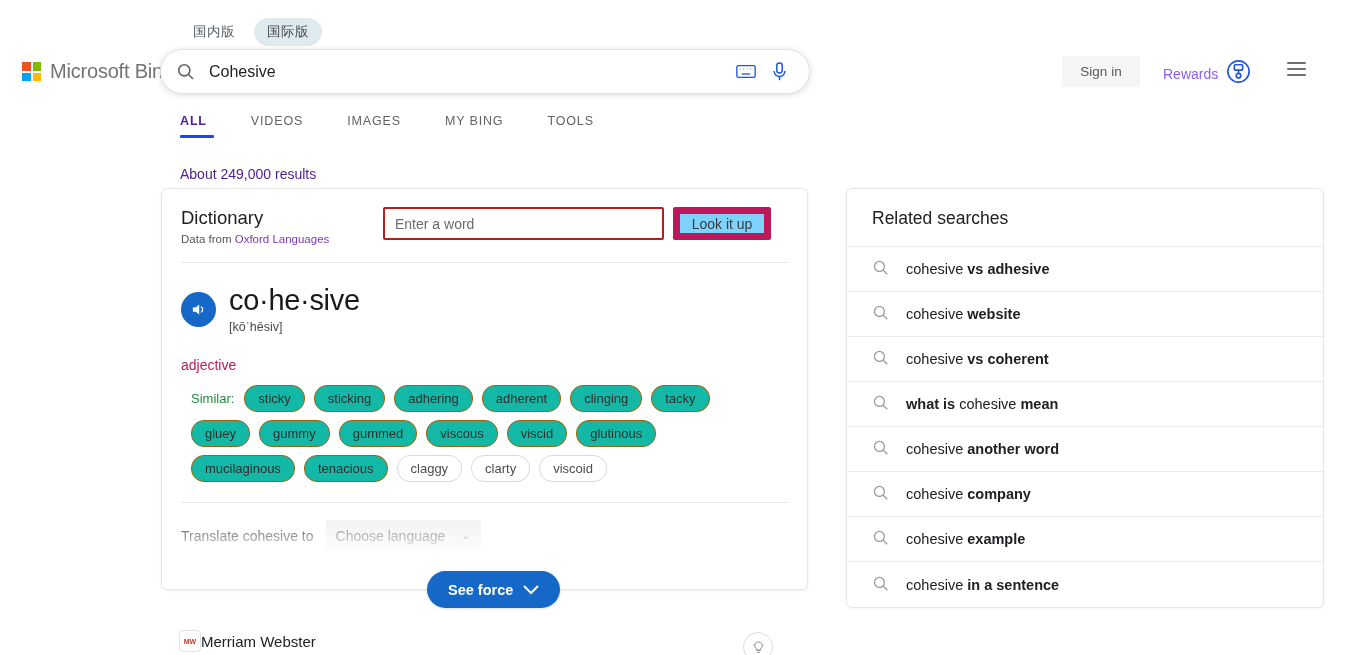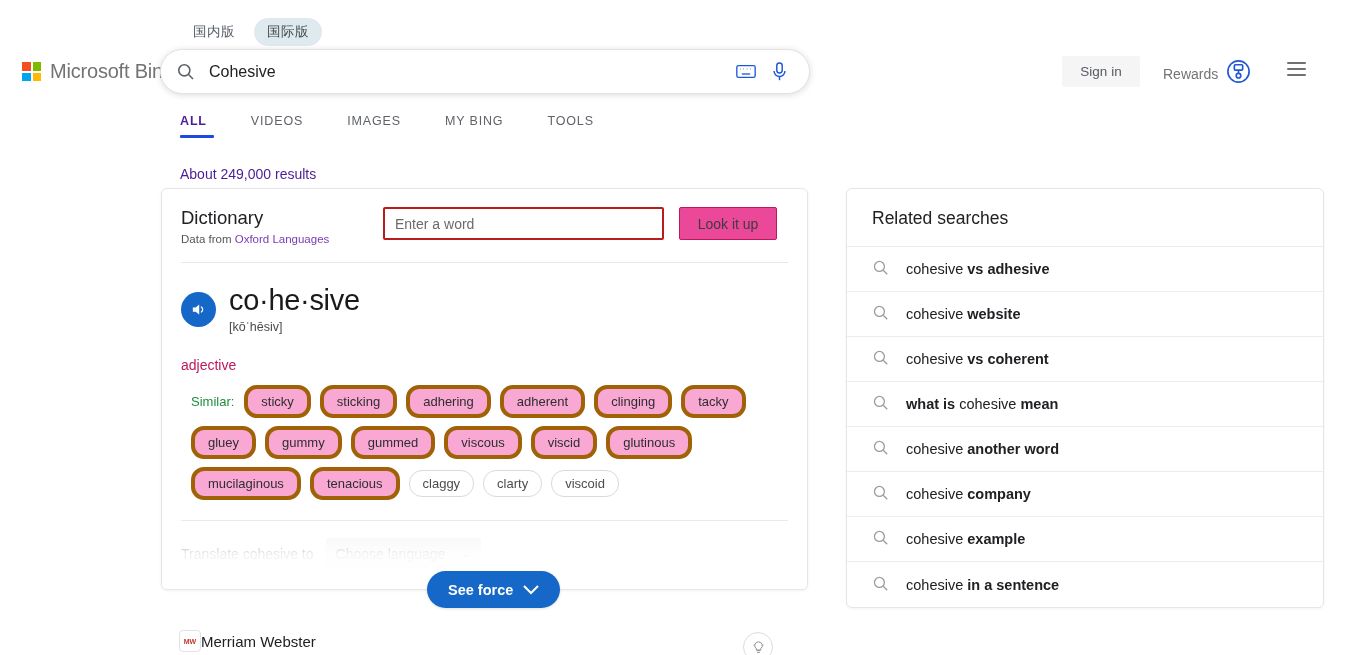--- a/index.html
+++ b/index.html
@@ -66,21 +66,21 @@
     position: absolute; top: 56px; left: 1062px;
     width: 78px; height: 31px;
     background: #f5f5f5; color: #555b63;
     font-size: 13.5px; border: none; border-radius: 2px;
     cursor: pointer; font-family: "Liberation Sans", sans-serif;
   }
   .rewards {
     position: absolute; top: 59px; left: 1163px;
     display: flex; align-items: center; gap: 8px; cursor: pointer;
   }
-  .rewards-label { font-size: 14px; color: #737373; text-align: right; }
+  .rewards-label { font-size: 14px; color: #8b5cf6; text-align: right; }
   .hamburger {
     position: absolute; top: 62px; left: 1287px;
     width: 19px; display: flex; flex-direction: column; gap: 4px; cursor: pointer;
   }
   .hamburger i { display:block; height: 2px; background: #707070; border-radius: 1px; }
 
   
   .navtabs {
     position: absolute; top: 114px; left: 166px;
     display: flex; align-items: flex-start; gap: 0;
@@ -122,22 +122,22 @@
   .dict-sub a { color: #7a3ab3; text-decoration: none; cursor: pointer; }
   .lookup-input {
     width: 281px; height: 33px;
     border: 2px solid #b91c1c; border-radius: 2px;
     padding: 0 10px; font-size: 14px; color: #202124;
     outline: none; background: #fff;
     font-family: "Liberation Sans", sans-serif;
   }
   .lookup-input::placeholder { color: #6a6a6a; }
   .lookup-btn {
-    margin-left: 15px; width: 98px; height: 33px;
-    background: #ec4899; border: 1px solid #be185d; border-radius: 2px;
+    margin-left: 9px; width: 98px; height: 33px;
+    background: #7dd3fc; border: 7px solid #be185d; border-radius: 2px;
     font-size: 14px; color: #3c3c3c; cursor: pointer;
     font-family: "Liberation Sans", sans-serif;
   }
 
   .divider { height: 1px; background: #e8e8e8; margin: 17px 19px 0 19px; }
 
   .word-row { display: flex; align-items: center; gap: 13px; padding: 22px 0 0 19px; }
   .speaker {
     width: 35px; height: 35px; border-radius: 50%;
     background: #1668c8; display: flex; align-items: center; justify-content: center;
@@ -148,21 +148,21 @@
 
   .pos { font-size: 14px; color: #be185d; padding: 23px 0 0 19px; }
   .def-block { padding: 8px 19px 0 29px; }
   .def-main { font-size: 14px; color: #202124; line-height: 20px; }
   .def-example { font-size: 14px; color: #6b6b6b; line-height: 20px; margin-top: 1px; }
 
   .similar-wrap { padding: 12px 19px 0 29px; display: flex; flex-wrap: wrap; align-items: center; gap: 8px 9px; width: 610px; }
   .similar-label { font-size: 13px; color: #1e8e3e; margin-right: 1px; }
   .chip {
     font-size: 13px; color: #2e2e2e;
-    background: #f9a8d4; border: 4px solid #a16207;
+    background: #14b8a6; border: 1px solid #a16207;
     border-radius: 13px; padding: 5px 13px; cursor: pointer; white-space: nowrap;
   }
   .chip.outline { background: #fff; border: 1px solid #dadada; color: #4d4d4d; }
 
   .divider2 { height: 1px; background: #e8e8e8; margin: 20px 19px 0 19px; }
 
   .translate-row { display: flex; align-items: center; gap: 12px; padding: 17px 0 0 19px; }
   .translate-label { font-size: 14px; color: #3c3c3c; }
   .lang-select {
     width: 155px; height: 31px; background: #f2f2f2;

